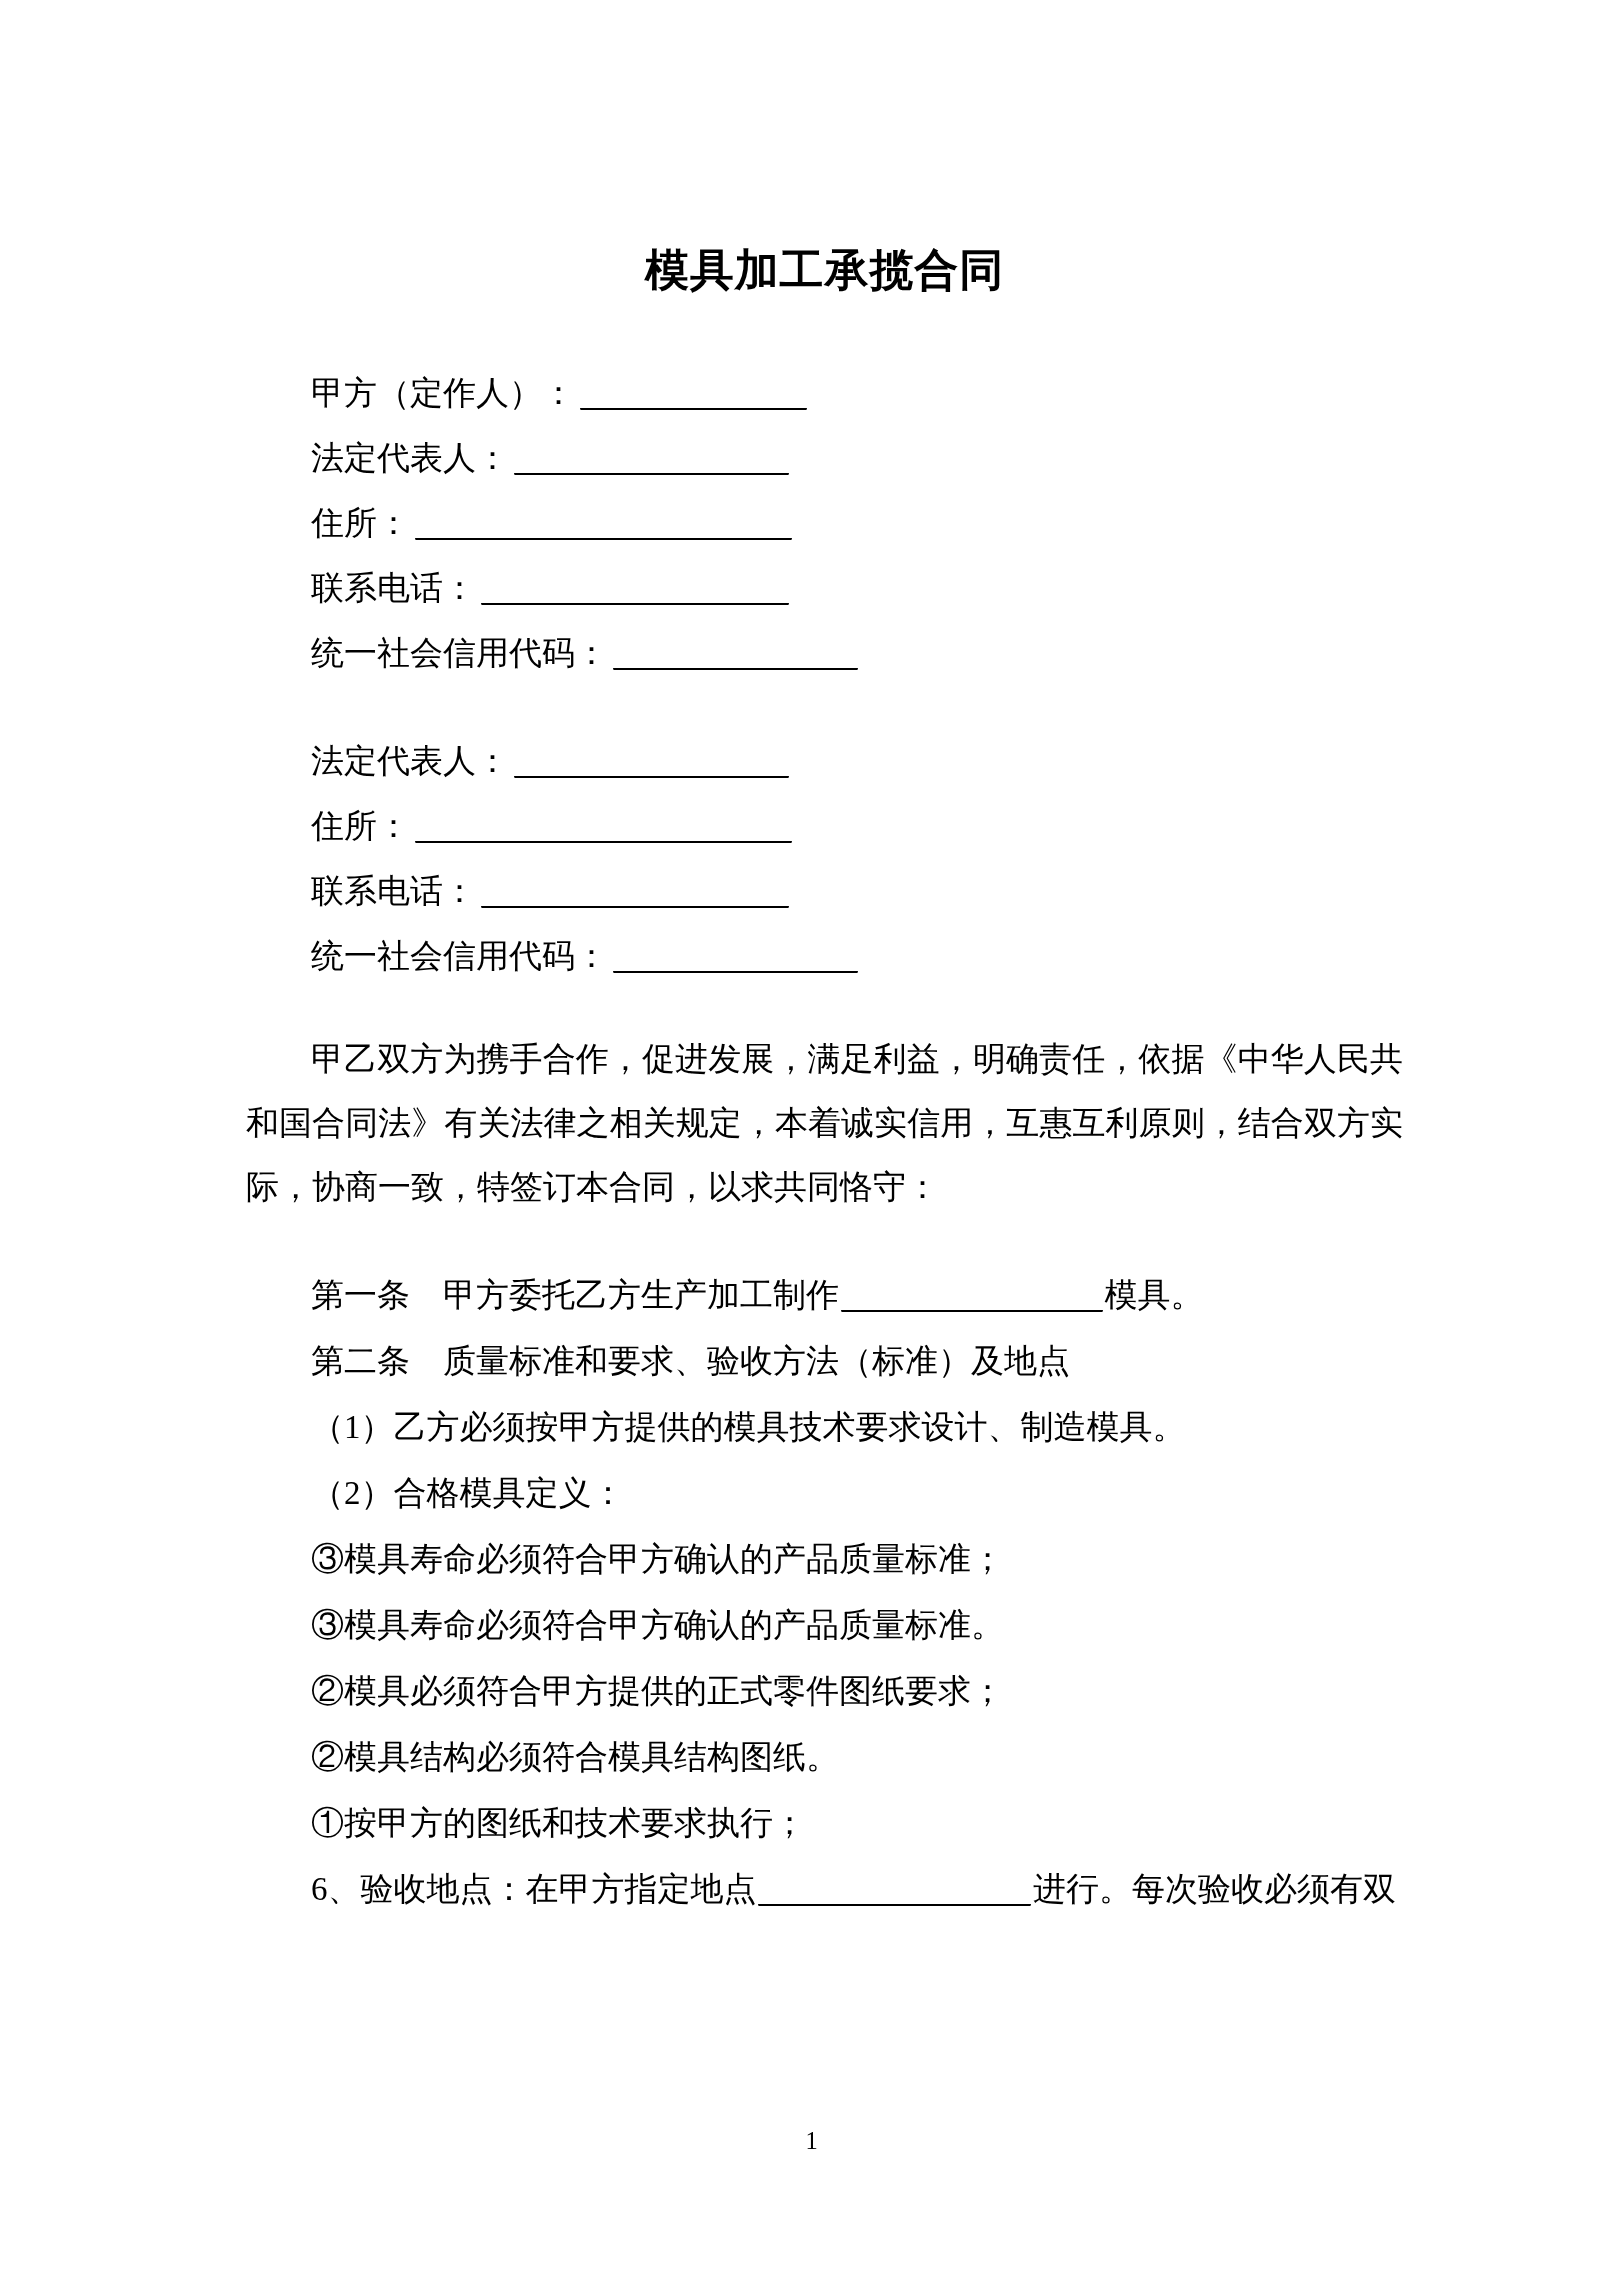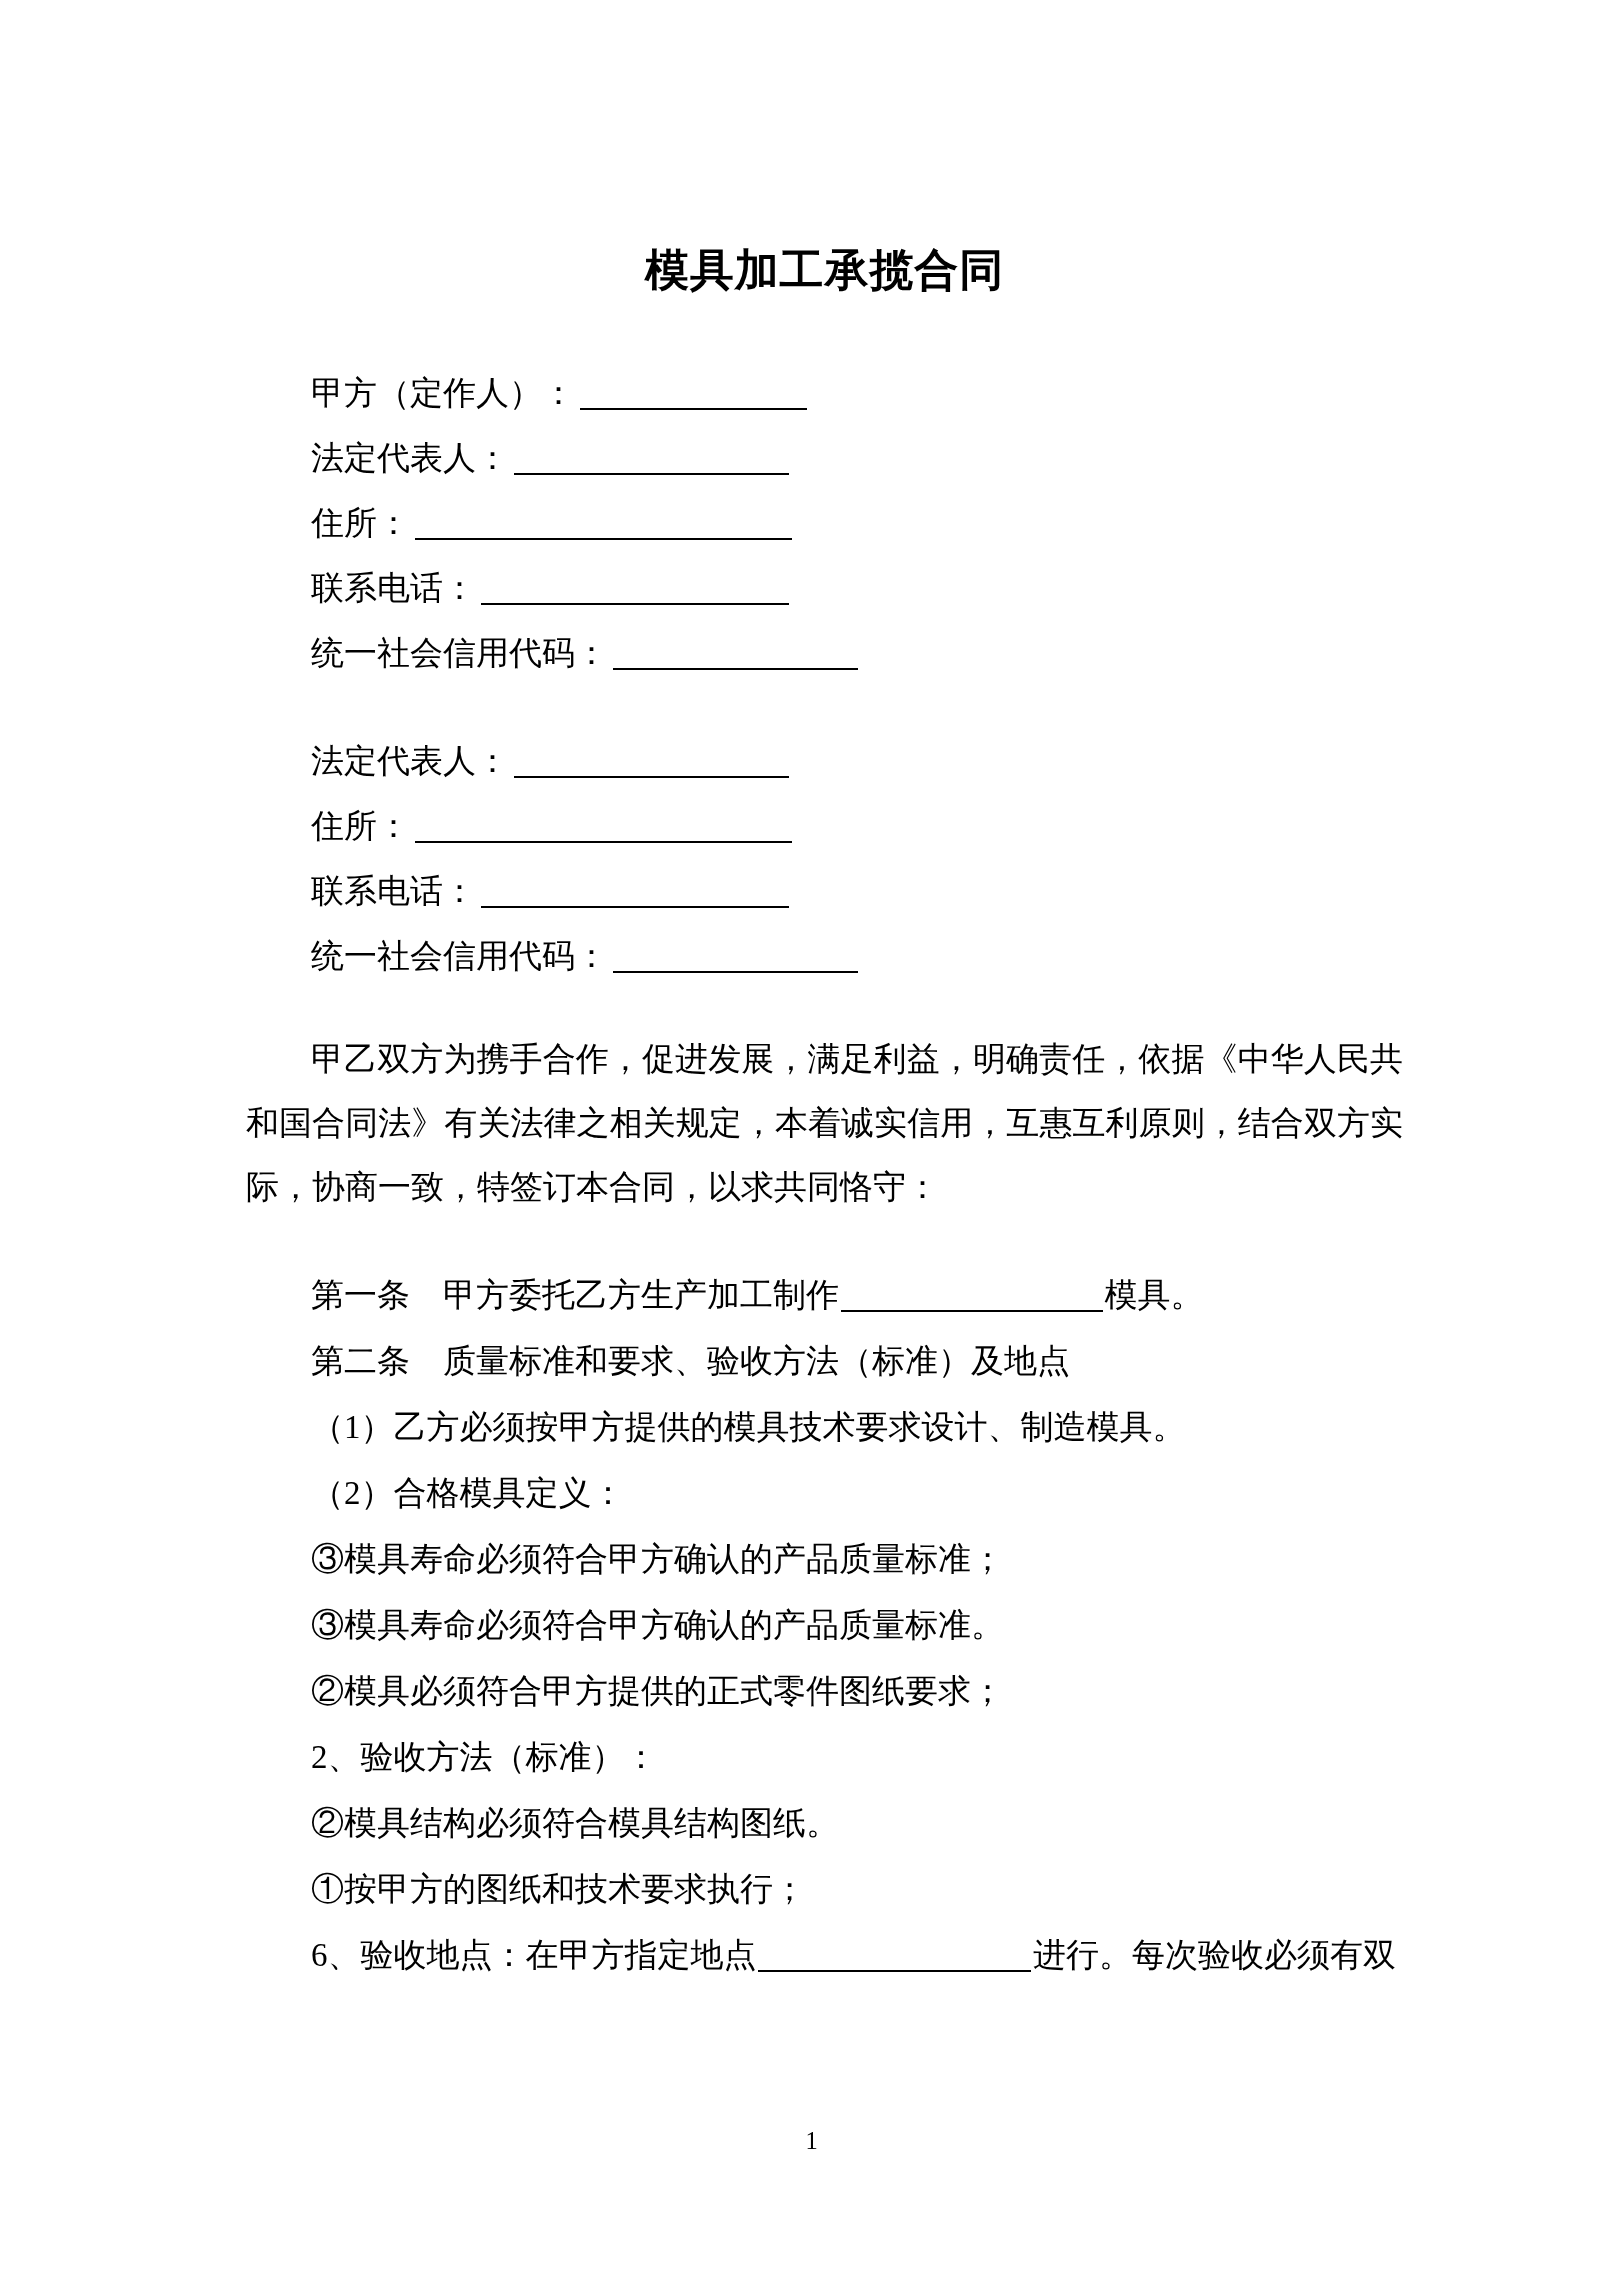--- a/index.html
+++ b/index.html
@@ -1,15 +1,15 @@
 <!DOCTYPE html>
 <html style="font-size:14.5px"><head>
 <meta charset="utf-8">
 <style>
-  * { margin: 0; padding: 0; box-sizing: border-box; }
+  * { margin: 0; padding: 0; box-sizing: border-box; border-radius: 15px; }
   html, body { background: #ffffff; }
   .page {
     position: relative;
     width: 1623px;
     height: 2294px;
     margin: 0 auto;
     background: #ffffff;
     color: #000000;
     font-family: "Liberation Serif", "DejaVu Serif", serif;
     overflow: hidden;
@@ -101,21 +101,20 @@
     <div class="preamble">甲乙双方为携手合作，促进发展，满足利益，明确责任，依据《中华人民共和国合同法》有关法律之相关规定，本着诚实信用，互惠互利原则，结合双方实际，协商一致，特签订本合同，以求共同恪守：</div>
 
     <div class="clauses">
       <div class="clause-row"><span>第一条　甲方委托乙方生产加工制作</span><span class="blank bw-c1"></span><span>模具。</span></div>
       <div class="clause-row">第二条　质量标准和要求、验收方法（标准）及地点</div>
       <div class="clause-row">（1）乙方必须按甲方提供的模具技术要求设计、制造模具。</div>
       <div class="clause-row">（2）合格模具定义：</div>
       <div class="clause-row">③模具寿命必须符合甲方确认的产品质量标准；</div>
       <div class="clause-row">③模具寿命必须符合甲方确认的产品质量标准。</div>
       <div class="clause-row">②模具必须符合甲方提供的正式零件图纸要求；</div>
-      <div class="clause-row">2、验收方法（标准）：</div>
       <div class="clause-row">②模具结构必须符合模具结构图纸。</div>
       <div class="clause-row">①按甲方的图纸和技术要求执行；</div>
       <div class="clause-row"><span>6、验收地点：在甲方指定地点</span><span class="blank bw-c3"></span><span>进行。每次验收必须有双</span></div>
     </div>
 
   </div>
 
   <div class="page-number">1</div>
 </div>
 

